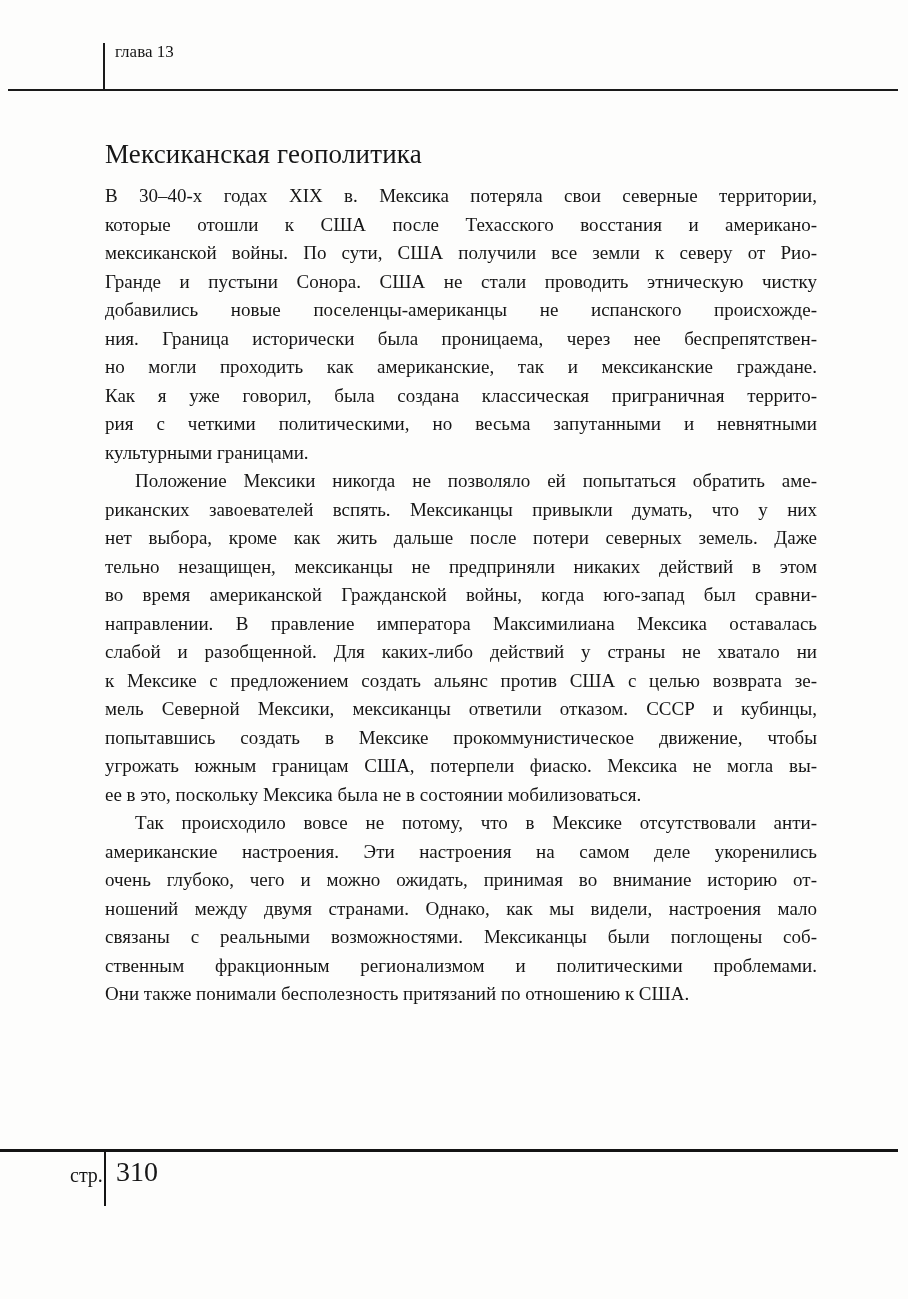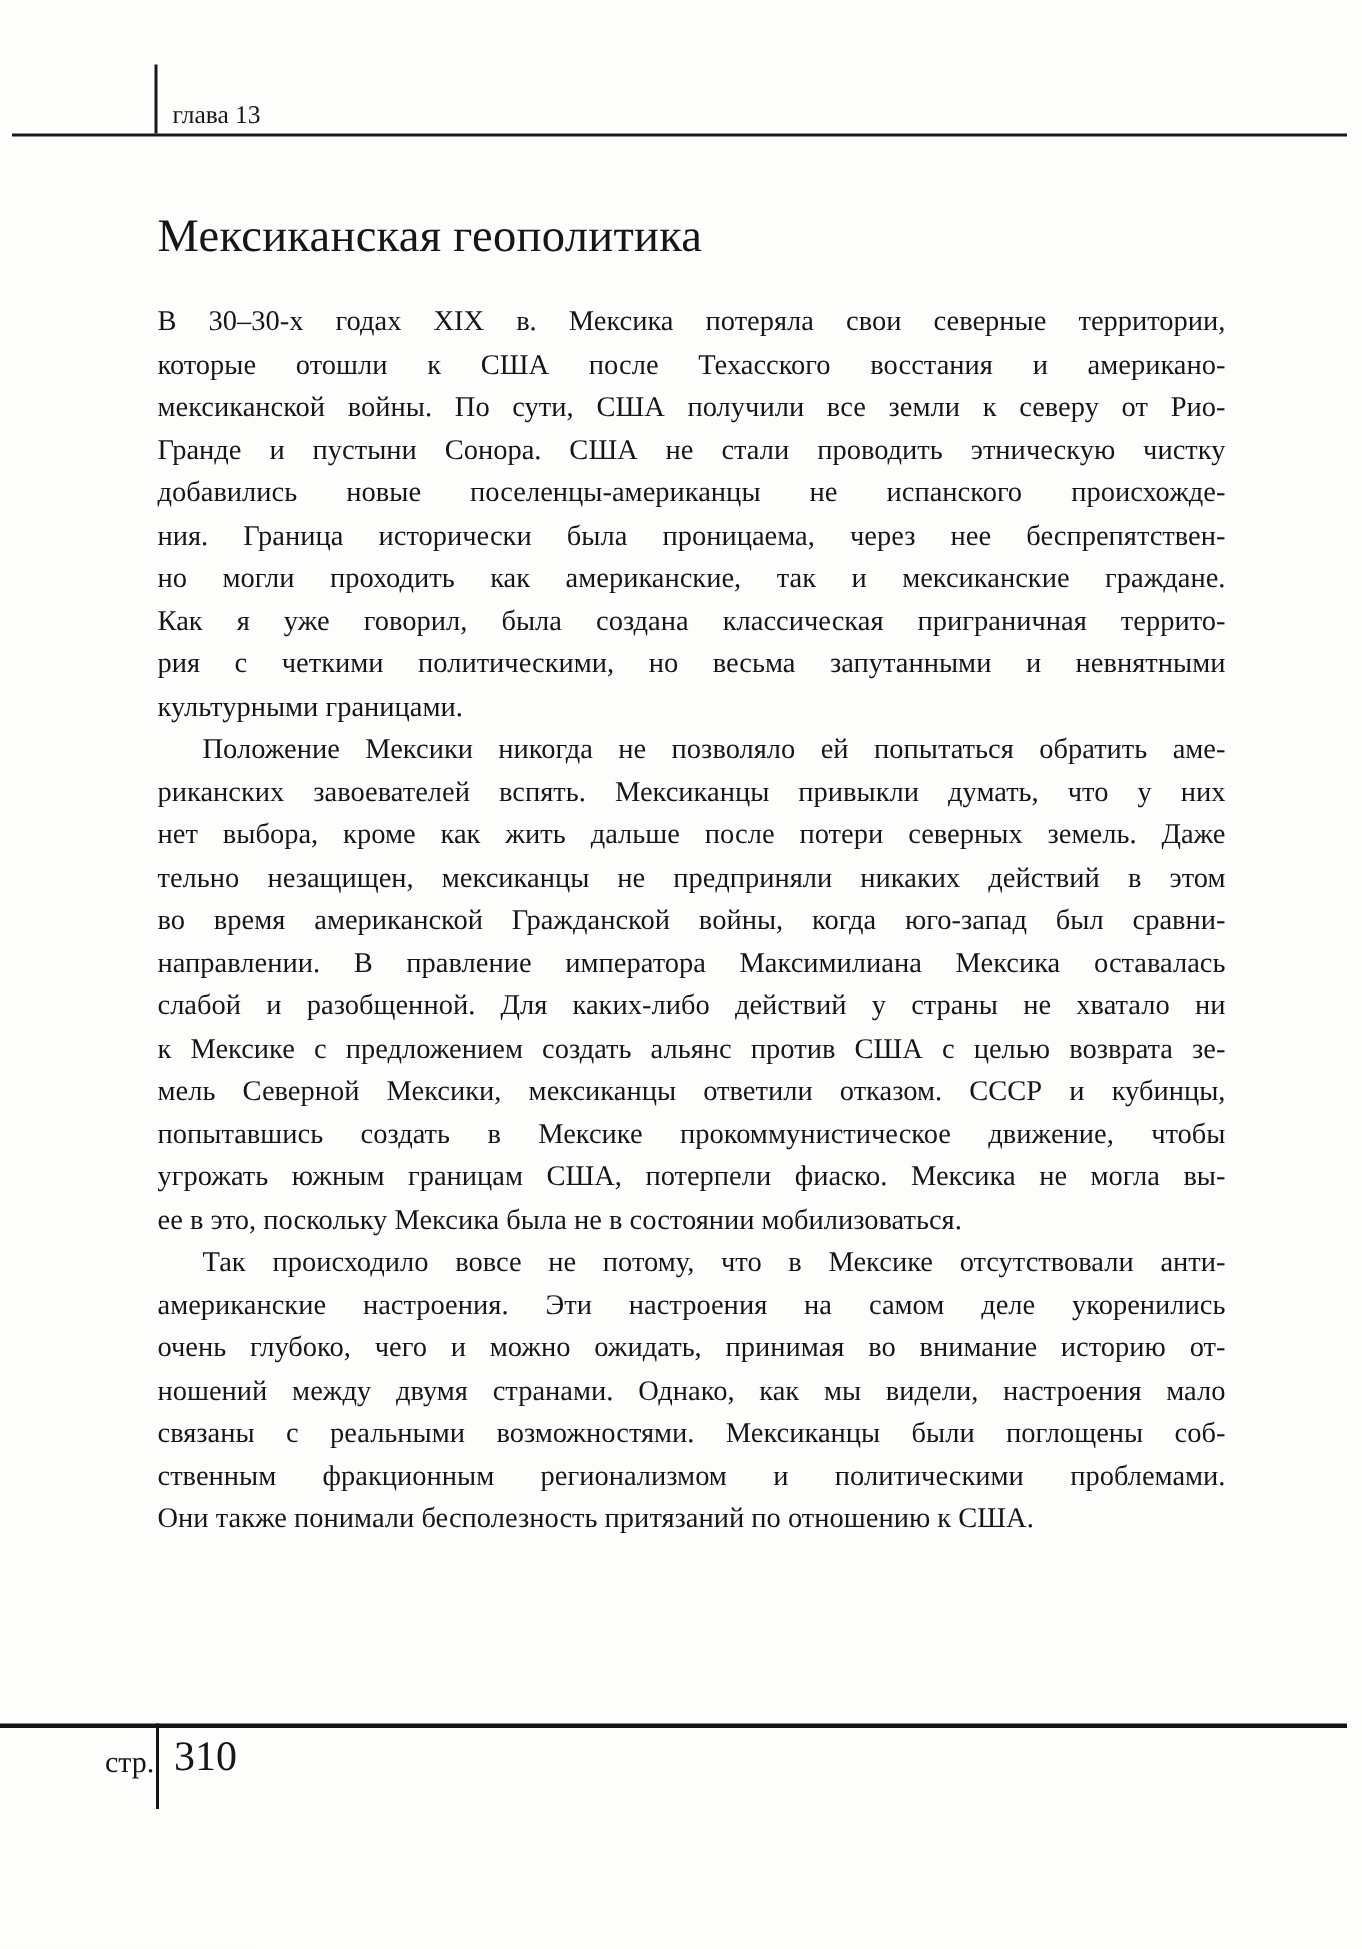--- a/index.html
+++ b/index.html
@@ -17,21 +17,21 @@
     overflow: hidden;
   }
 
   
   .chapter-mark {
     position: absolute;
     left: 103px;
     top: 43px;
     height: 46px;
     display: flex;
-    align-items: flex-end;
+    align-items: flex-start;
   }
   .chapter-vbar {
     display: inline-block;
     width: 2px;
     height: 46px;
     background: #1a1a1a;
     margin-right: 10px;
   }
   .chapter-label {
     font-size: 17px;
@@ -48,23 +48,23 @@
   }
 
   
   .body-col {
     position: absolute;
     left: 105px;
     top: 139px;
     width: 712px;
   }
   .page-title {
-    font-size: 31px;
+    font-size: 27px;
     font-weight: 400;
-    margin: 0 0 26px 0;
+    margin: 0 0 12px 0;
     letter-spacing: 0.2px;
   }
   .para {
     margin: 0;
   }
   .line {
     font-size: 19px;
     line-height: 28.5px;
     text-align: justify;
     text-align-last: justify;
@@ -114,21 +114,21 @@
   <div class="chapter-mark">
     <span class="chapter-vbar"></span>
     <span class="chapter-label">глава 13</span>
   </div>
   <div class="top-rule"></div>
 
   <div class="body-col">
     <h1 class="page-title">Мексиканская геополитика</h1>
     <div id="body-text">
         <div class="para">
-          <div class="line">В 30–30-х годах XIX в. Мексика потеряла свои северные территории,</div>
+          <div class="line">В 30–40-х годах XIX в. Мексика потеряла свои северные территории,</div>
           <div class="line">которые отошли к США после Техасского восстания и американо-</div>
           <div class="line">мексиканской войны. По сути, США получили все земли к северу от Рио-</div>
           <div class="line">Гранде и пустыни Сонора. США не стали проводить этническую чистку</div>
           <div class="line">добавились новые поселенцы-американцы не испанского происхожде-</div>
           <div class="line">ния. Граница исторически была проницаема, через нее беспрепятствен-</div>
           <div class="line">но могли проходить как американские, так и мексиканские граждане.</div>
           <div class="line">Как я уже говорил, была создана классическая приграничная террито-</div>
           <div class="line">рия с четкими политическими, но весьма запутанными и невнятными</div>
           <div class="line last">культурными границами.</div>
         </div>

